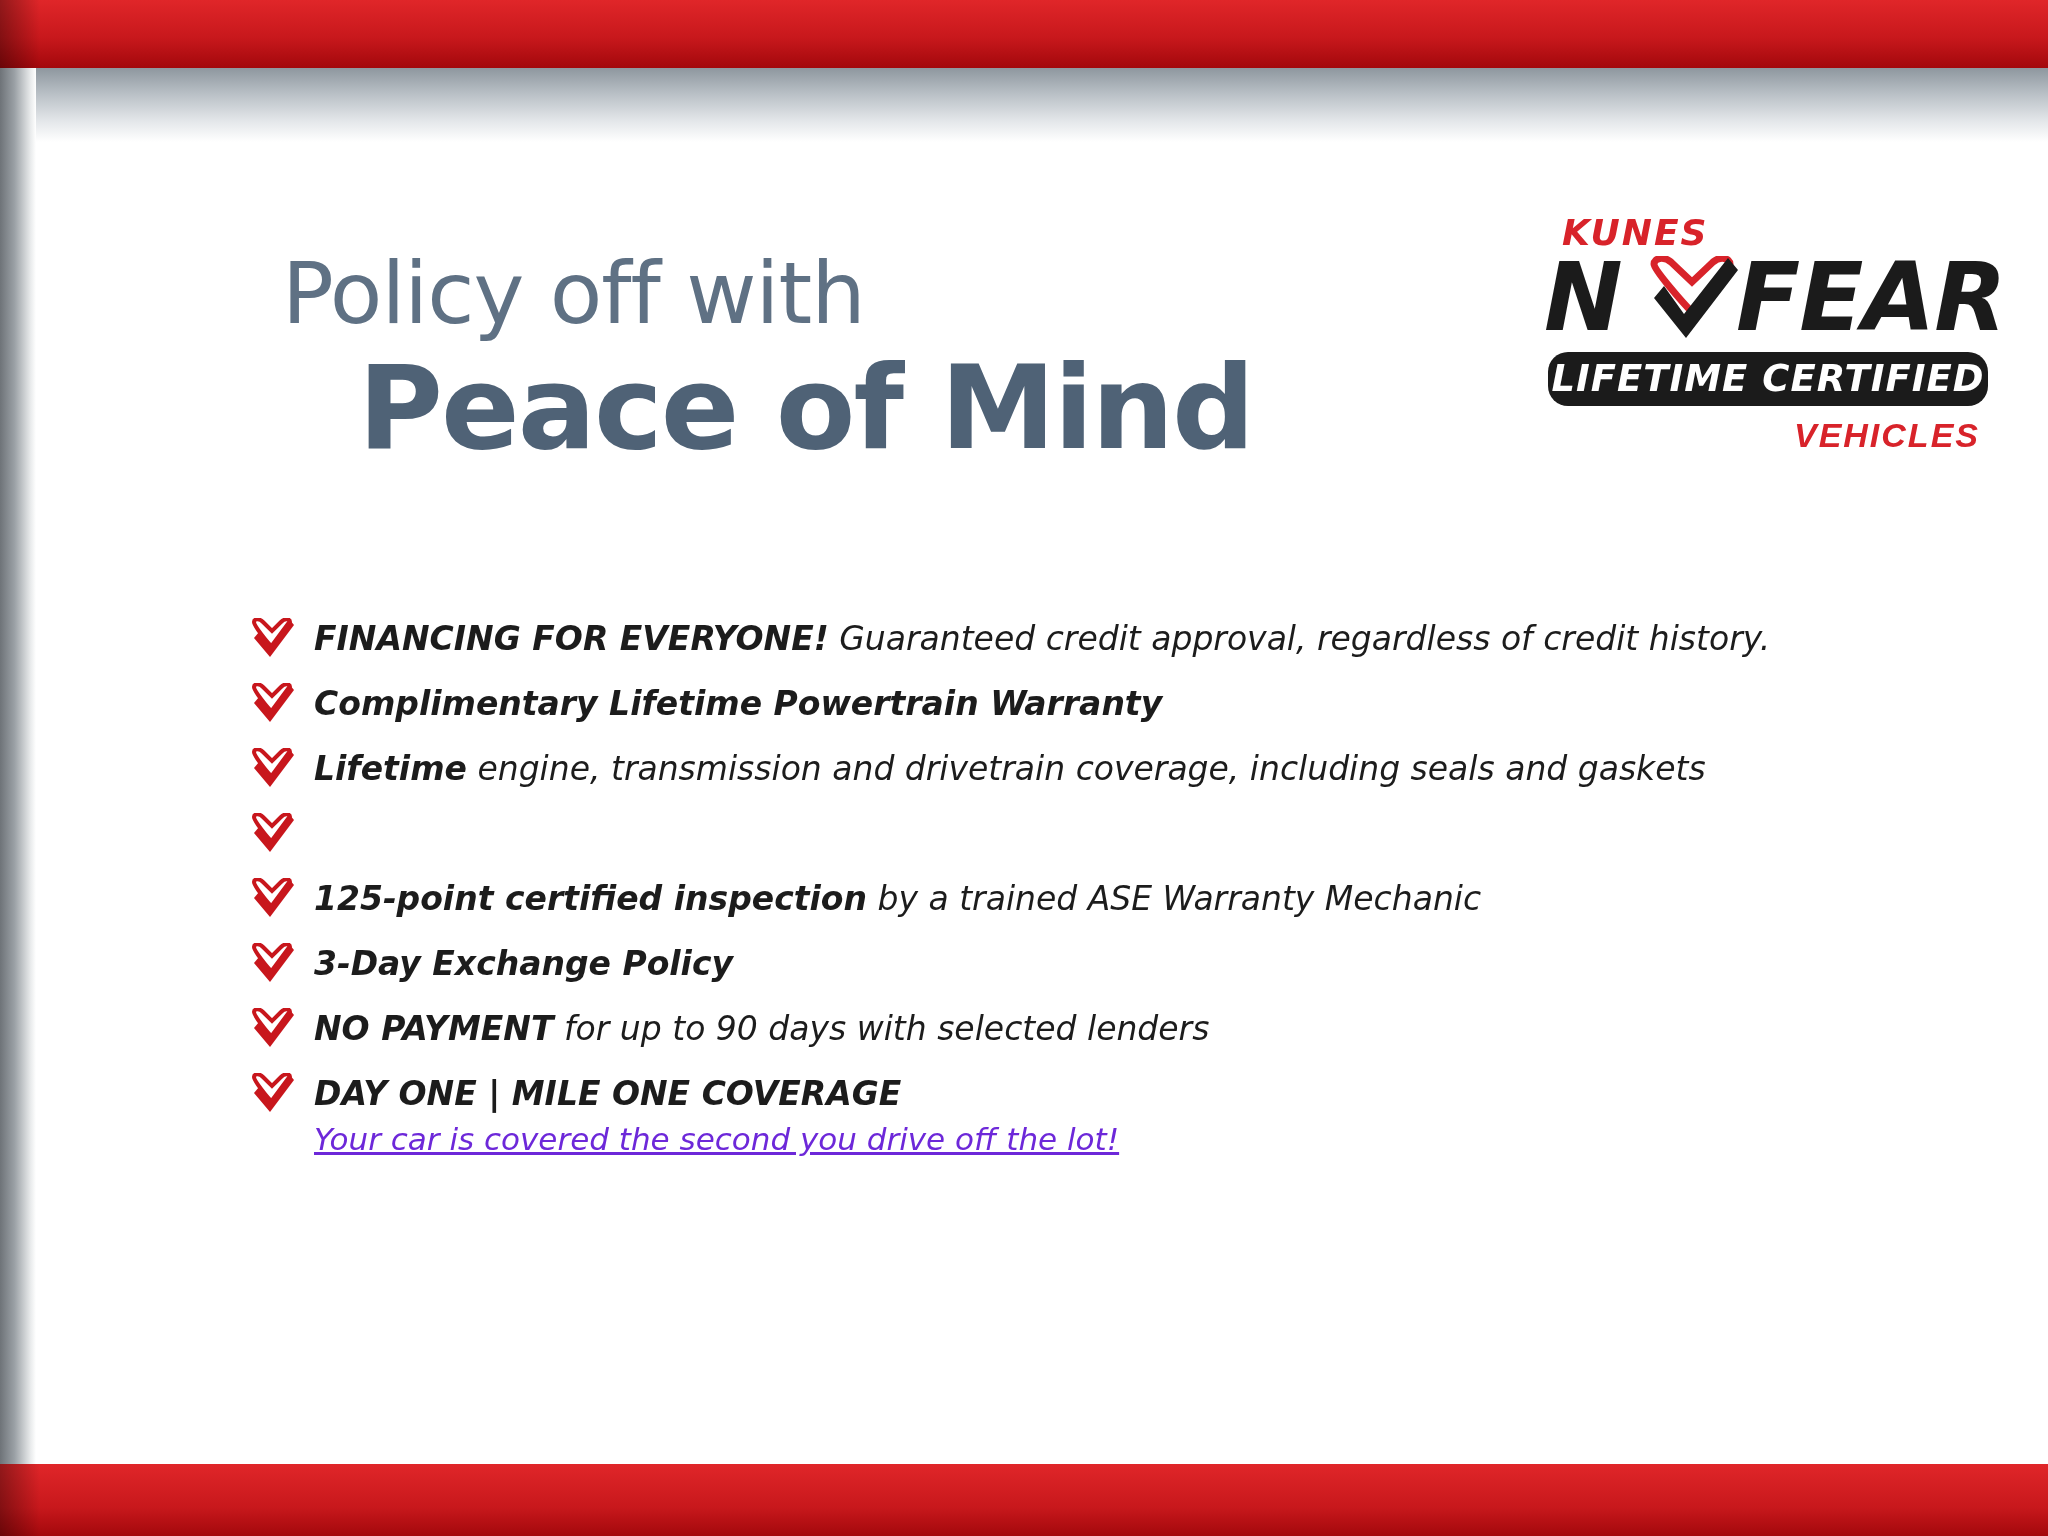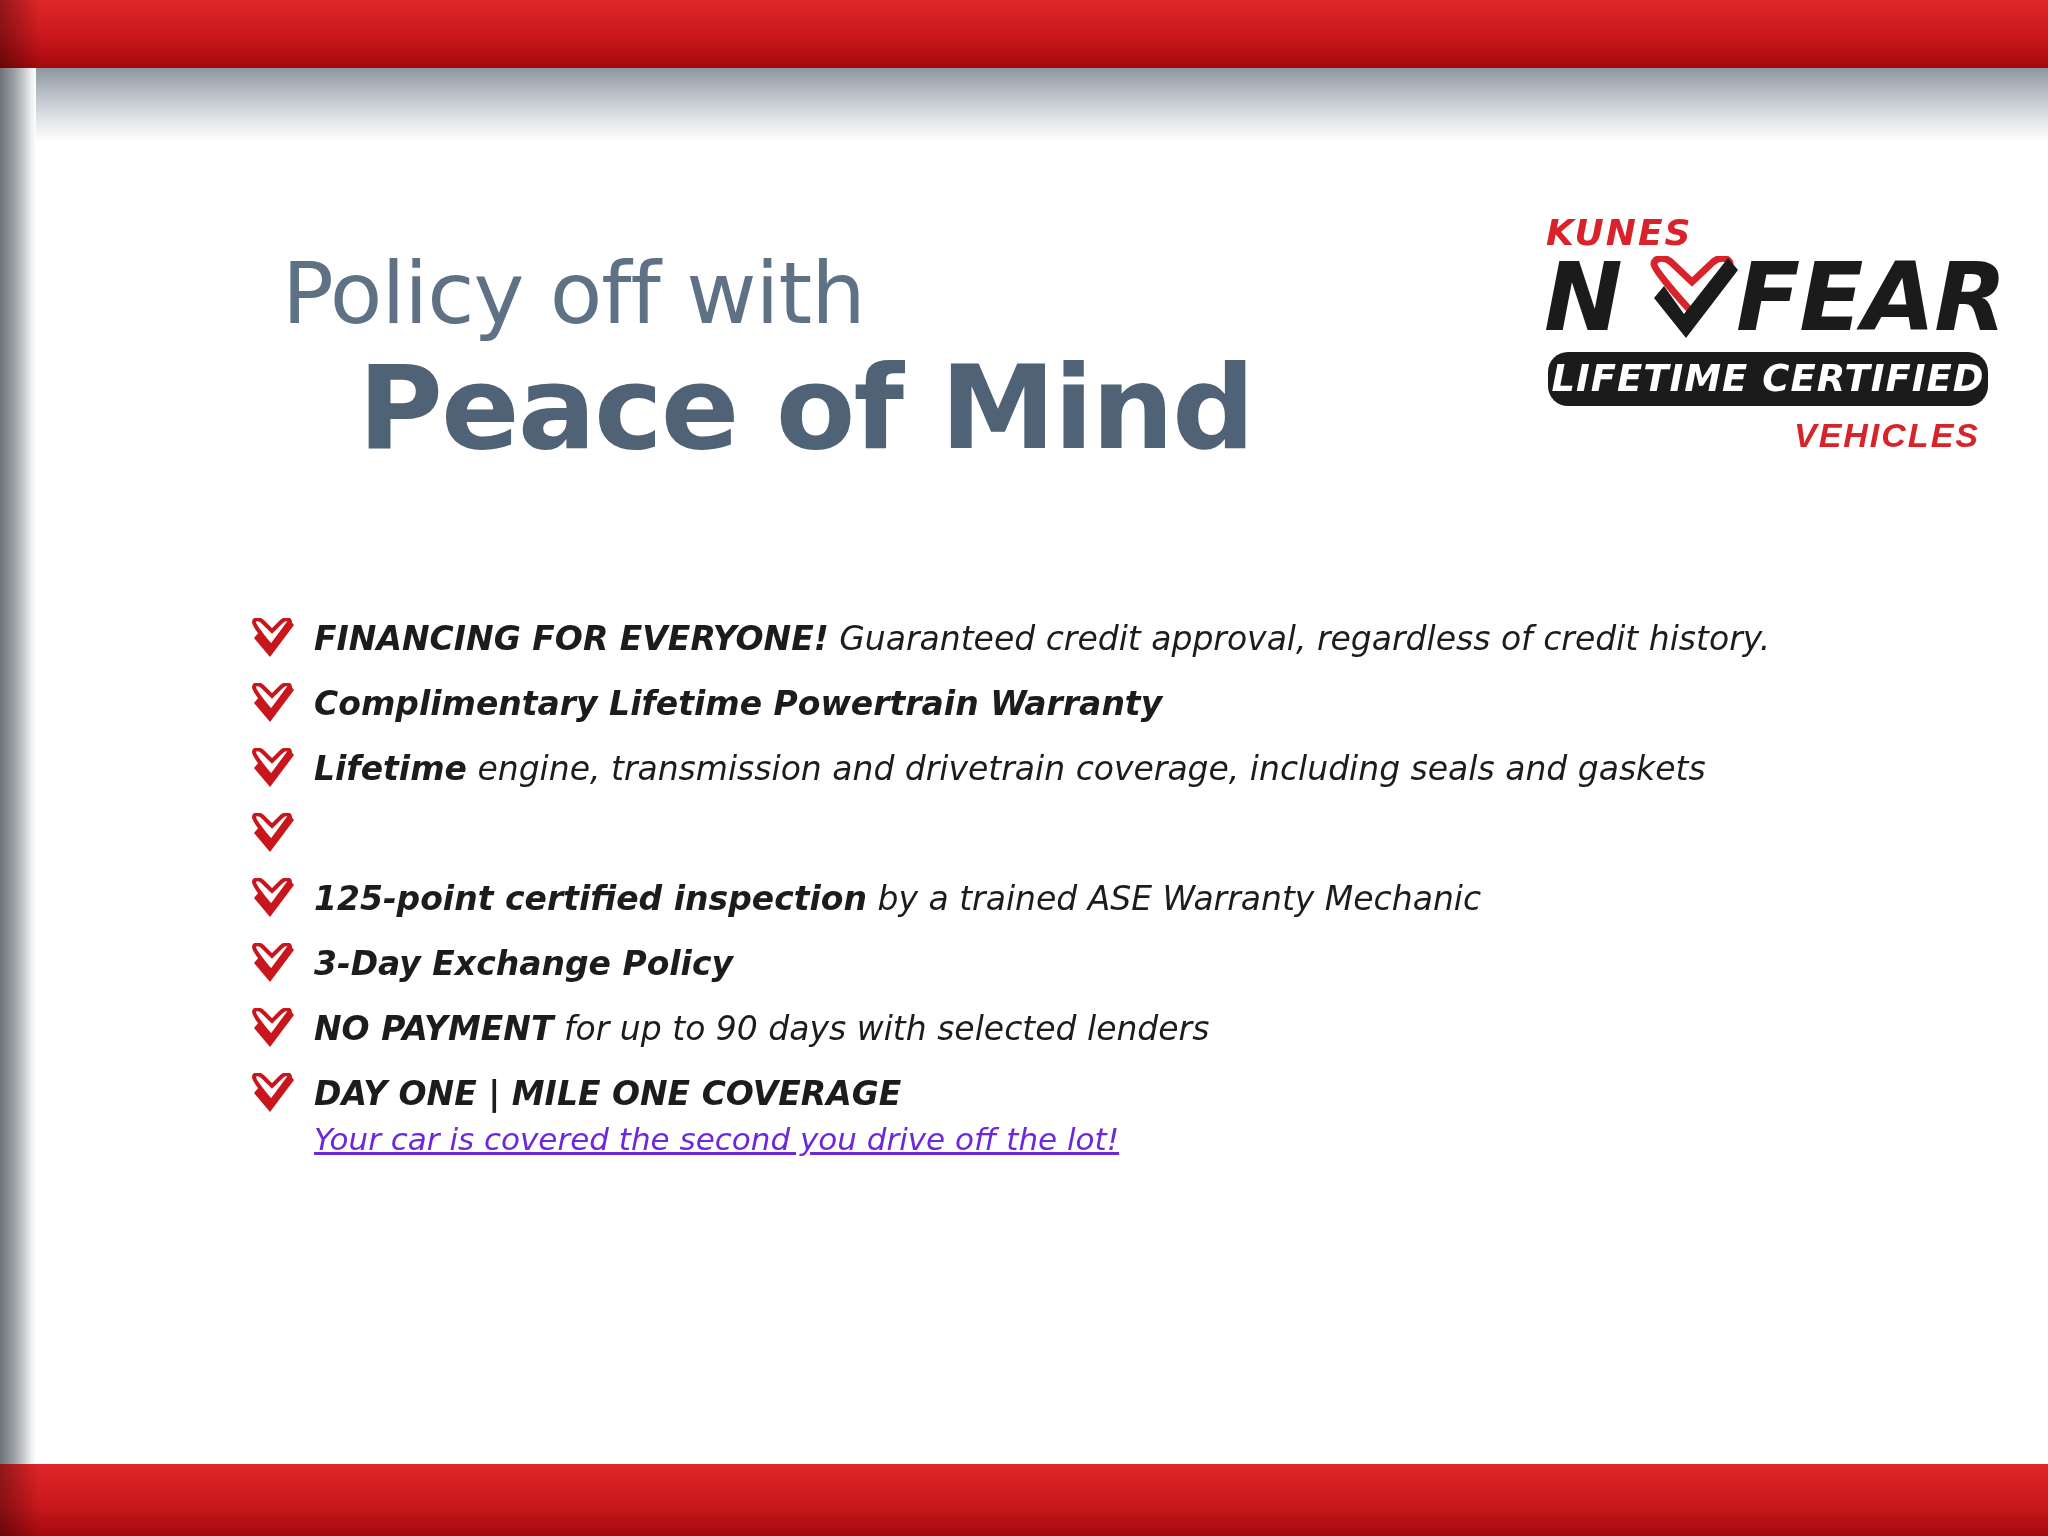--- a/index.html
+++ b/index.html
@@ -101,21 +101,21 @@
   
   .logo {
     position: absolute;
     top: 212px;
     left: 1540px;
     width: 448px;
     height: 270px;
   }
   .logo-kunes {
     position: absolute;
-    top: 0; left: 6px;
+    top: 0; left: 22px;
     font-family: "DejaVu Sans", sans-serif;
     font-size: 36px;
     font-weight: 700;
     font-style: italic;
     color: #d8232a;
     letter-spacing: 2px;
   }
   .logo-nofear {
     position: absolute;
     top: 40px; left: 0;

